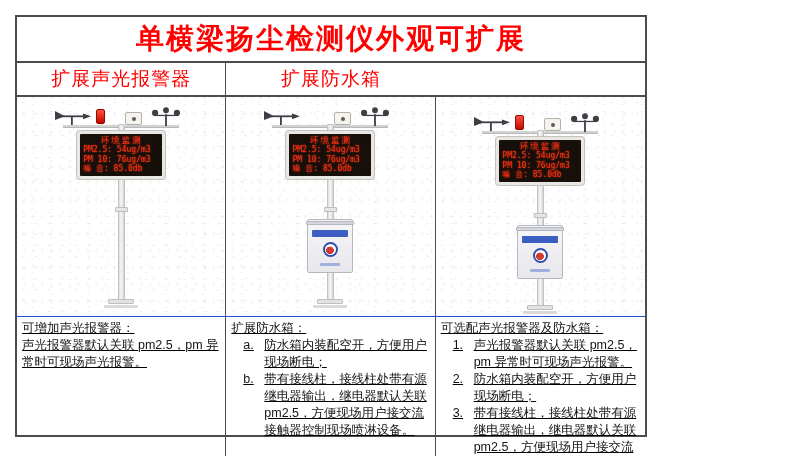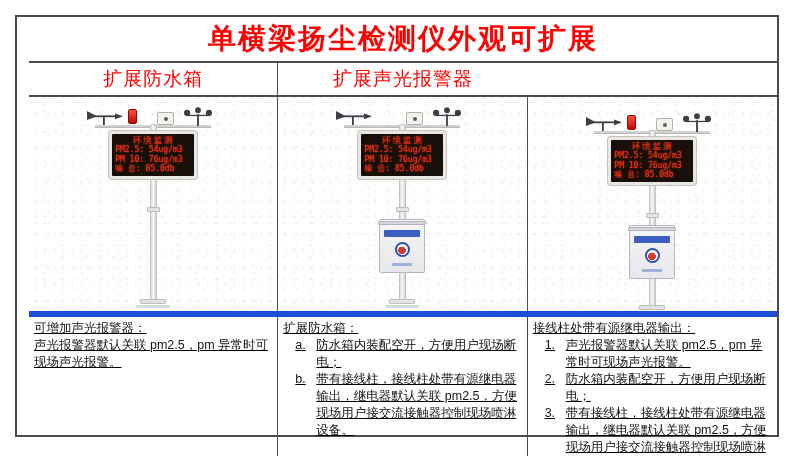--- a/index.html
+++ b/index.html
@@ -1,32 +1,32 @@
 <!DOCTYPE html>
 <html><head>
 <meta charset="utf-8">
 <style>
   * { margin:0; padding:0; box-sizing:border-box; }
   html,body { width:800px; height:456px; background:#ffffff; overflow:hidden;
     font-family:"Liberation Sans","DejaVu Sans",sans-serif; }
   .page { position:relative; width:800px; height:456px; background:#fff; }
 
   
-  .doc-table { position:absolute; left:15px; top:15px; width:764px;
-    border:2px solid #4c4c4c; background:#fff;padding-left:12px; }
+  .doc-table { position:absolute; left:15px; top:15px; width:632px;
+    border:2px solid #4c4c4c; background:#fff; }
   .title-row { height:46px; border-bottom:2px solid #4c4c4c;
     display:flex; align-items:center; justify-content:center; }
   .doc-title { color:#ff0000; font-size:28px; font-weight:bold; letter-spacing:2px; }
   .header-row { display:grid; grid-template-columns:1fr 1fr 1fr; height:34px;
     border-bottom:2px solid #4c4c4c; }
   .header-cell { display:flex; align-items:center; justify-content:center;
     border-right:1px solid #4c4c4c; color:#ff0000; font-size:19px; letter-spacing:1px; }
   .header-cell:last-child { border-right:none; }
   .image-row { display:grid; grid-template-columns:1fr 1fr 1fr; height:220px;
-    border-bottom:6px solid #1d4ed8; }
+    border-bottom:1px solid #1d4ed8; }
   .image-cell { border-right:1px solid #4c4c4c; overflow:hidden; position:relative;
     background-image:
       radial-gradient(rgba(95,115,150,0.10) 1px, transparent 1.3px),
       radial-gradient(rgba(150,125,95,0.09) 1px, transparent 1.3px),
       radial-gradient(rgba(120,150,120,0.07) 1px, transparent 1.3px);
     background-size:13px 11px, 19px 7px, 9px 17px;
     background-position:0 0, 6px 4px, 3px 9px; }
   .image-cell:last-child { border-right:none; }
   .text-row { display:grid; grid-template-columns:1fr 1fr 1fr; height:118px;text-decoration:underline; }
   .text-cell { border-right:1px solid #4c4c4c; padding:3px 4px 0 5px;
@@ -84,22 +84,22 @@
 <body>
 
 <div class="page">
   <div class="doc-table">
 
     <div class="title-row">
       <span class="doc-title">单横梁扬尘检测仪外观可扩展</span>
     </div>
 
     <div class="header-row">
+      <div class="header-cell">扩展声光报警器</div>
       <div class="header-cell">扩展防水箱</div>
-      <div class="header-cell">扩展声光报警器</div>
     </div>
 
     <div class="image-row">
 
       <div class="image-cell st-1">
         <div class="station">
           <div class="crossbar"></div>
           <svg class="wind-vane" viewBox="0 0 38 20">
             <path class="metal" d="M2 4 L12 9.2 L2 13 Z"></path>
             <rect class="metal" x="8" y="8.4" width="26" height="1.8"></rect>
@@ -223,21 +223,21 @@
           <span class="note-marker">a.</span>
           <span class="note-text">防水箱内装配空开，方便用户现场断电；</span>
         </div>
         <div class="note-item">
           <span class="note-marker">b.</span>
           <span class="note-text">带有接线柱，接线柱处带有源继电器输出，继电器默认关联 pm2.5，方便现场用户接交流接触器控制现场喷淋设备。</span>
         </div>
       </div>
 
       <div class="text-cell">
-        <div class="notes-title">接线柱处带有源继电器输出：</div>
+        <div class="notes-title">可选配声光报警器及防水箱：</div>
         <div class="note-item">
           <span class="note-marker">1.</span>
           <span class="note-text">声光报警器默认关联 pm2.5，pm 异常时可现场声光报警。</span>
         </div>
         <div class="note-item">
           <span class="note-marker">2.</span>
           <span class="note-text">防水箱内装配空开，方便用户现场断电；</span>
         </div>
         <div class="note-item">
           <span class="note-marker">3.</span>

